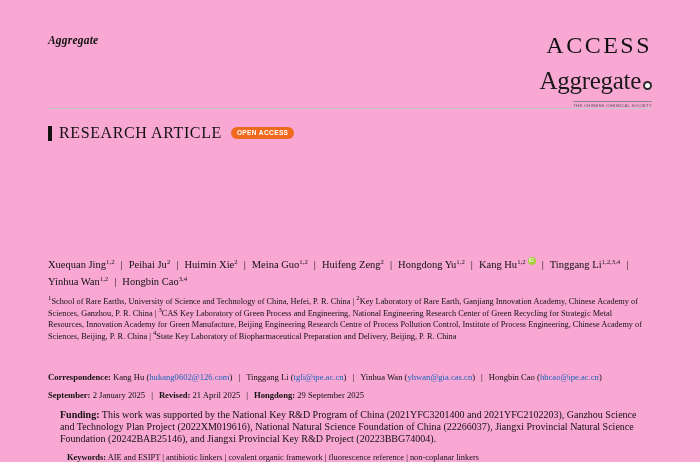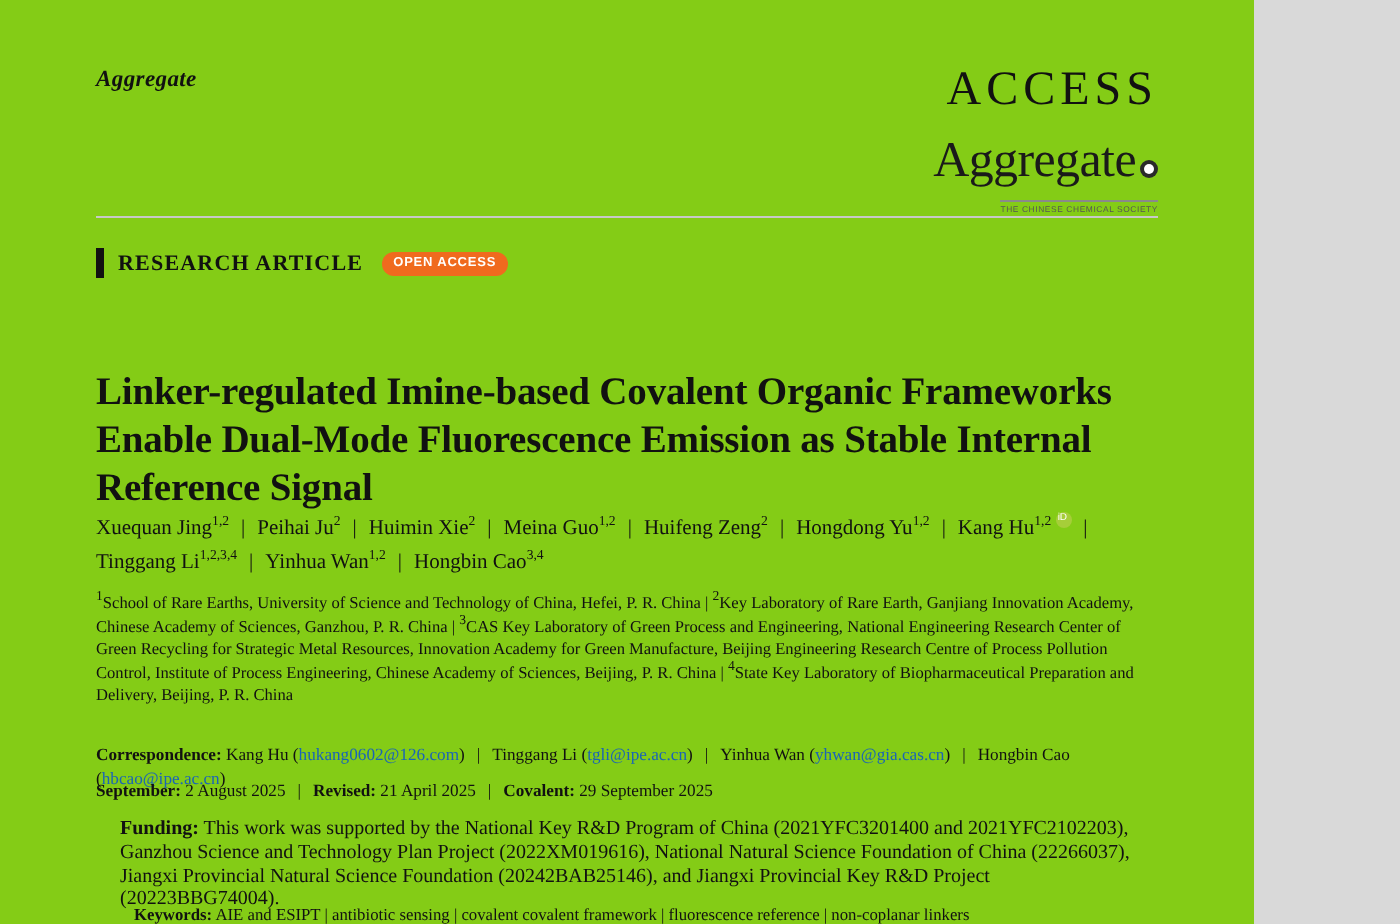--- a/index.html
+++ b/index.html
@@ -8,23 +8,23 @@
     background: #d9d9d9;
   }
   body {
     width: 700px;
     height: 462px;
     overflow: hidden;
     font-family: "Liberation Serif", serif;
   }
   .page {
     position: relative;
-    width: 627px;
+    width: 700px;
     height: 462px;
-    background: #84cc16;
+    background: #f9a8d4;
     box-sizing: border-box;
   }
   .page-inner {
     position: absolute;
     left: 48px;
     right: 48px;
     top: 0;
     bottom: 0;
   }
 
@@ -115,22 +115,22 @@
     align-items: center;
   }
   .type-bar {
     width: 4px;
     height: 15px;
     background: #111;
     margin-right: 7px;
   }
   .type-label {
     font-family: "Liberation Serif", serif;
-    font-weight: bold;
-    font-size: 11px;
+    font-weight: normal;
+    font-size: 16px;
     letter-spacing: 0.6px;
     color: #111;
   }
   .oa-badge {
     margin-left: 9px;
     background: #f06a1e;
     color: #ffffff;
     font-family: "Liberation Sans", sans-serif;
     font-size: 6.5px;
     font-weight: bold;
@@ -281,34 +281,33 @@
       </div>
     </div>
     <div class="hrule"></div>
 
     <div class="article-type-row">
       <div class="type-bar"></div>
       <div class="type-label">RESEARCH ARTICLE</div>
       <div class="oa-badge">OPEN ACCESS</div>
     </div>
 
-    <h1 class="title">Linker-regulated Imine-based Covalent Organic Frameworks Enable Dual-Mode Fluorescence Emission as Stable Internal Reference Signal</h1>
 
     <div class="authors"><span class="author"><b>Xuequan Jing</b><span class="sup">1,2</span></span><span class="sep">|</span><span class="author"><b>Peihai Ju</b><span class="sup">2</span></span><span class="sep">|</span><span class="author"><b>Huimin Xie</b><span class="sup">2</span></span><span class="sep">|</span><span class="author"><b>Meina Guo</b><span class="sup">1,2</span></span><span class="sep">|</span><span class="author"><b>Huifeng Zeng</b><span class="sup">2</span></span><span class="sep">|</span><span class="author"><b>Hongdong Yu</b><span class="sup">1,2</span></span><span class="sep">|</span><span class="author"><b>Kang Hu</b><span class="sup">1,2</span><span class="orcid"></span></span><span class="sep">|</span><span class="author"><b>Tinggang Li</b><span class="sup">1,2,3,4</span></span><span class="sep">|</span><span class="author"><b>Yinhua Wan</b><span class="sup">1,2</span></span><span class="sep">|</span><span class="author"><b>Hongbin Cao</b><span class="sup">3,4</span></span></div>
 
     <div class="affils"><span class="sup">1</span>School of Rare Earths, University of Science and Technology of China, Hefei, P. R. China | <span class="sup">2</span>Key Laboratory of Rare Earth, Ganjiang Innovation Academy, Chinese Academy of Sciences, Ganzhou, P. R. China | <span class="sup">3</span>CAS Key Laboratory of Green Process and Engineering, National Engineering Research Center of Green Recycling for Strategic Metal Resources, Innovation Academy for Green Manufacture, Beijing Engineering Research Centre of Process Pollution Control, Institute of Process Engineering, Chinese Academy of Sciences, Beijing, P. R. China | <span class="sup">4</span>State Key Laboratory of Biopharmaceutical Preparation and Delivery, Beijing, P. R. China</div>
 
     <div class="corr"><span class="lbl">Correspondence: </span><span>Kang Hu (</span><a class="link">hukang0602@126.com</a><span>)</span><span class="sep">|</span><span>Tinggang Li (</span><a class="link">tgli@ipe.ac.cn</a><span>)</span><span class="sep">|</span><span>Yinhua Wan (</span><a class="link">yhwan@gia.cas.cn</a><span>)</span><span class="sep">|</span><span>Hongbin Cao (</span><a class="link">hbcao@ipe.ac.cn</a><span>)</span></div>
 
-    <div class="dates"><span class="lbl">September: </span><span>2 August 2025</span><span class="sep">|</span><span class="lbl">Revised: </span><span>21 April 2025</span><span class="sep">|</span><span class="lbl">Covalent: </span><span>29 September 2025</span></div>
+    <div class="dates"><span class="lbl">September: </span><span>2 January 2025</span><span class="sep">|</span><span class="lbl">Revised: </span><span>21 April 2025</span><span class="sep">|</span><span class="lbl">Hongdong: </span><span>29 September 2025</span></div>
 
     <div class="funding">
       <span class="lbl">Funding:</span>
       <span>This work was supported by the National Key R&amp;D Program of China (2021YFC3201400 and 2021YFC2102203), Ganzhou Science and Technology Plan Project (2022XM019616), National Natural Science Foundation of China (22266037), Jiangxi Provincial Natural Science Foundation (20242BAB25146), and Jiangxi Provincial Key R&amp;D Project (20223BBG74004).</span>
     </div>
 
     <div class="keywords">
       <span class="lbl">Keywords:</span>
-      <span>AIE and ESIPT | antibiotic sensing | covalent covalent framework | fluorescence reference | non-coplanar linkers</span>
+      <span>AIE and ESIPT | antibiotic linkers | covalent organic framework | fluorescence reference | non-coplanar linkers</span>
     </div>
 
   </div>
 </div>
 
 </body></html>

